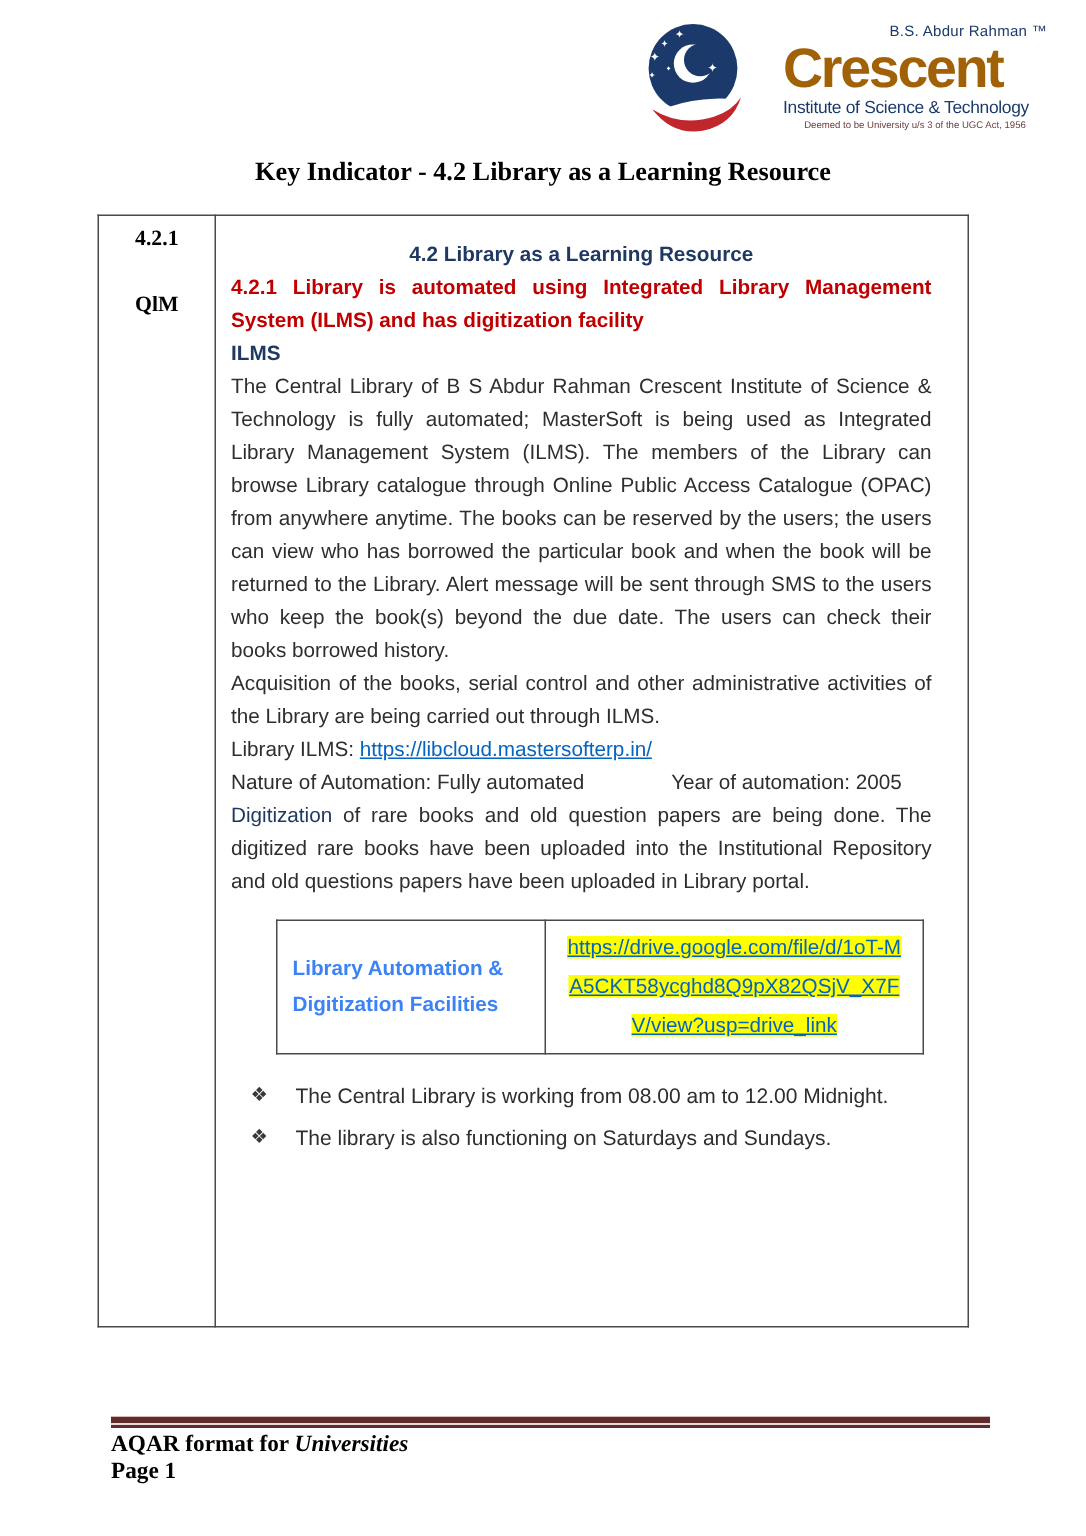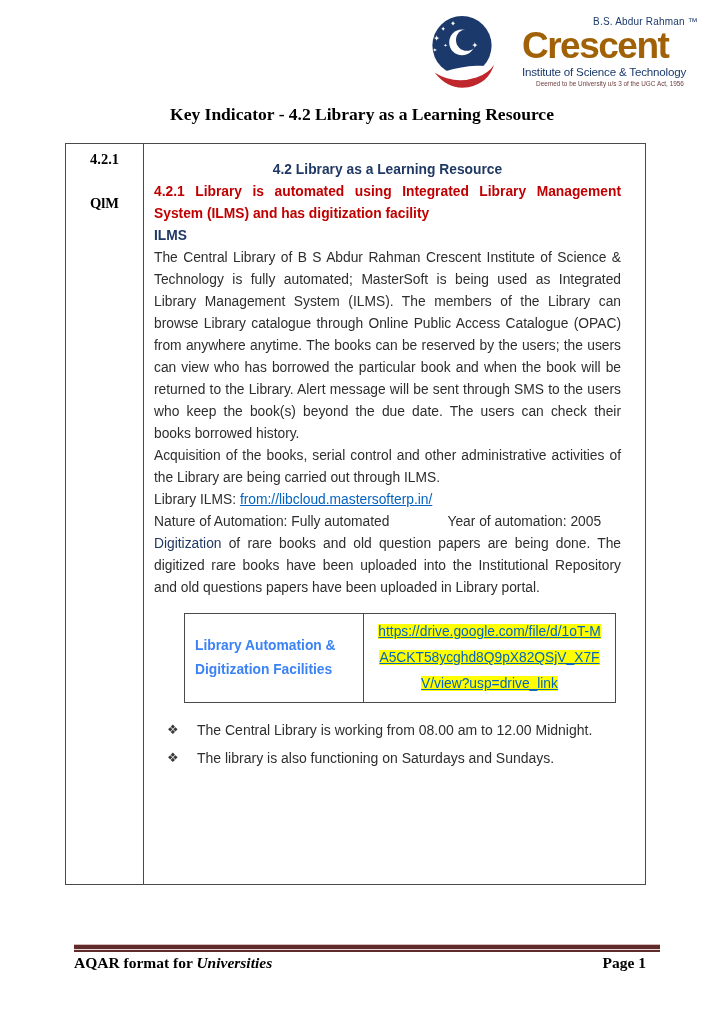--- a/index.html
+++ b/index.html
@@ -63,21 +63,21 @@
     position:absolute;left:74px;top:944px;width:586px;height:8px;
     background:linear-gradient(to bottom,
       #d8b9b9 0,#d8b9b9 1px,
       #5f2b2b 1px,#5f2b2b 5px,
       #e8d8d8 5px,#e8d8d8 6px,
       #5f2b2b 6px,#5f2b2b 8px);
   }
   .footer-text{
     position:absolute;left:74px;top:954px;width:572px;
     display:flex;justify-content:space-between;
-    font-family:"Liberation Serif",serif;font-weight:bold;font-size:15.5px;color:#000;
+    font-family:"Liberation Serif",serif;font-weight:bold;font-size:15.5px;color:#000;flex-direction:column;
   }
   .footer-left .it{font-style:italic;}
 </style>
 </head>
 <body>
 
 <div class="page">
 
   <div class="logo">
     <svg class="emblem" viewBox="0 0 100 100" aria-hidden="true">
@@ -113,21 +113,21 @@
       <td class="metric-cell">
         <div>4.2.1</div>
         <div class="metric-type">QlM</div>
       </td>
       <td class="content-cell">
         <div class="section-heading">4.2 Library as a Learning Resource</div>
         <div class="metric-heading">4.2.1 Library is automated using Integrated Library Management System (ILMS) and has digitization facility</div>
         <div class="ilms-label">ILMS</div>
         <p class="para">The Central Library of B S Abdur Rahman Crescent Institute of Science &amp; Technology is fully automated; MasterSoft is being used as Integrated Library Management System (ILMS). The members of the Library can browse Library catalogue through Online Public Access Catalogue (OPAC) from anywhere anytime.  The books can be reserved by the users; the users can view who has borrowed the particular book and when the book will be returned to the Library. Alert message will be sent through SMS to the users who keep the book(s) beyond the due date.  The users can check their books borrowed history.</p>
         <p class="para">Acquisition of the books, serial control and other administrative activities of the Library are being carried out through ILMS.</p>
-        <div class="para"><span>Library ILMS: </span><span class="link">from://libcloud.mastersofterp.in/</span></div>
+        <div class="para"><span>Library ILMS: </span><span class="link">https://libcloud.mastersofterp.in/</span></div>
         <div class="nature-line"><span>Nature of Automation: Fully automated</span><span class="gap"></span><span>Year of automation: 2005</span></div>
         <p class="para"><span class="digi-lead">Digitization</span><span> of rare books and old question papers are being done. The digitized rare books have been uploaded into the Institutional Repository and old questions papers have been uploaded in Library portal.</span></p>
 
         <table class="facility-table">
           <tbody>
                 <tr>
             <td class="facility-label-cell"><span>Library Automation &amp; Digitization Facilities</span></td>
             <td class="facility-link-cell"><span class="hl-link">https://drive.google.com/file/d/1oT-MA5CKT58ycghd8Q9pX82QSjV_X7FV/view?usp=drive_link</span></td>
           </tr>
         </tbody>

